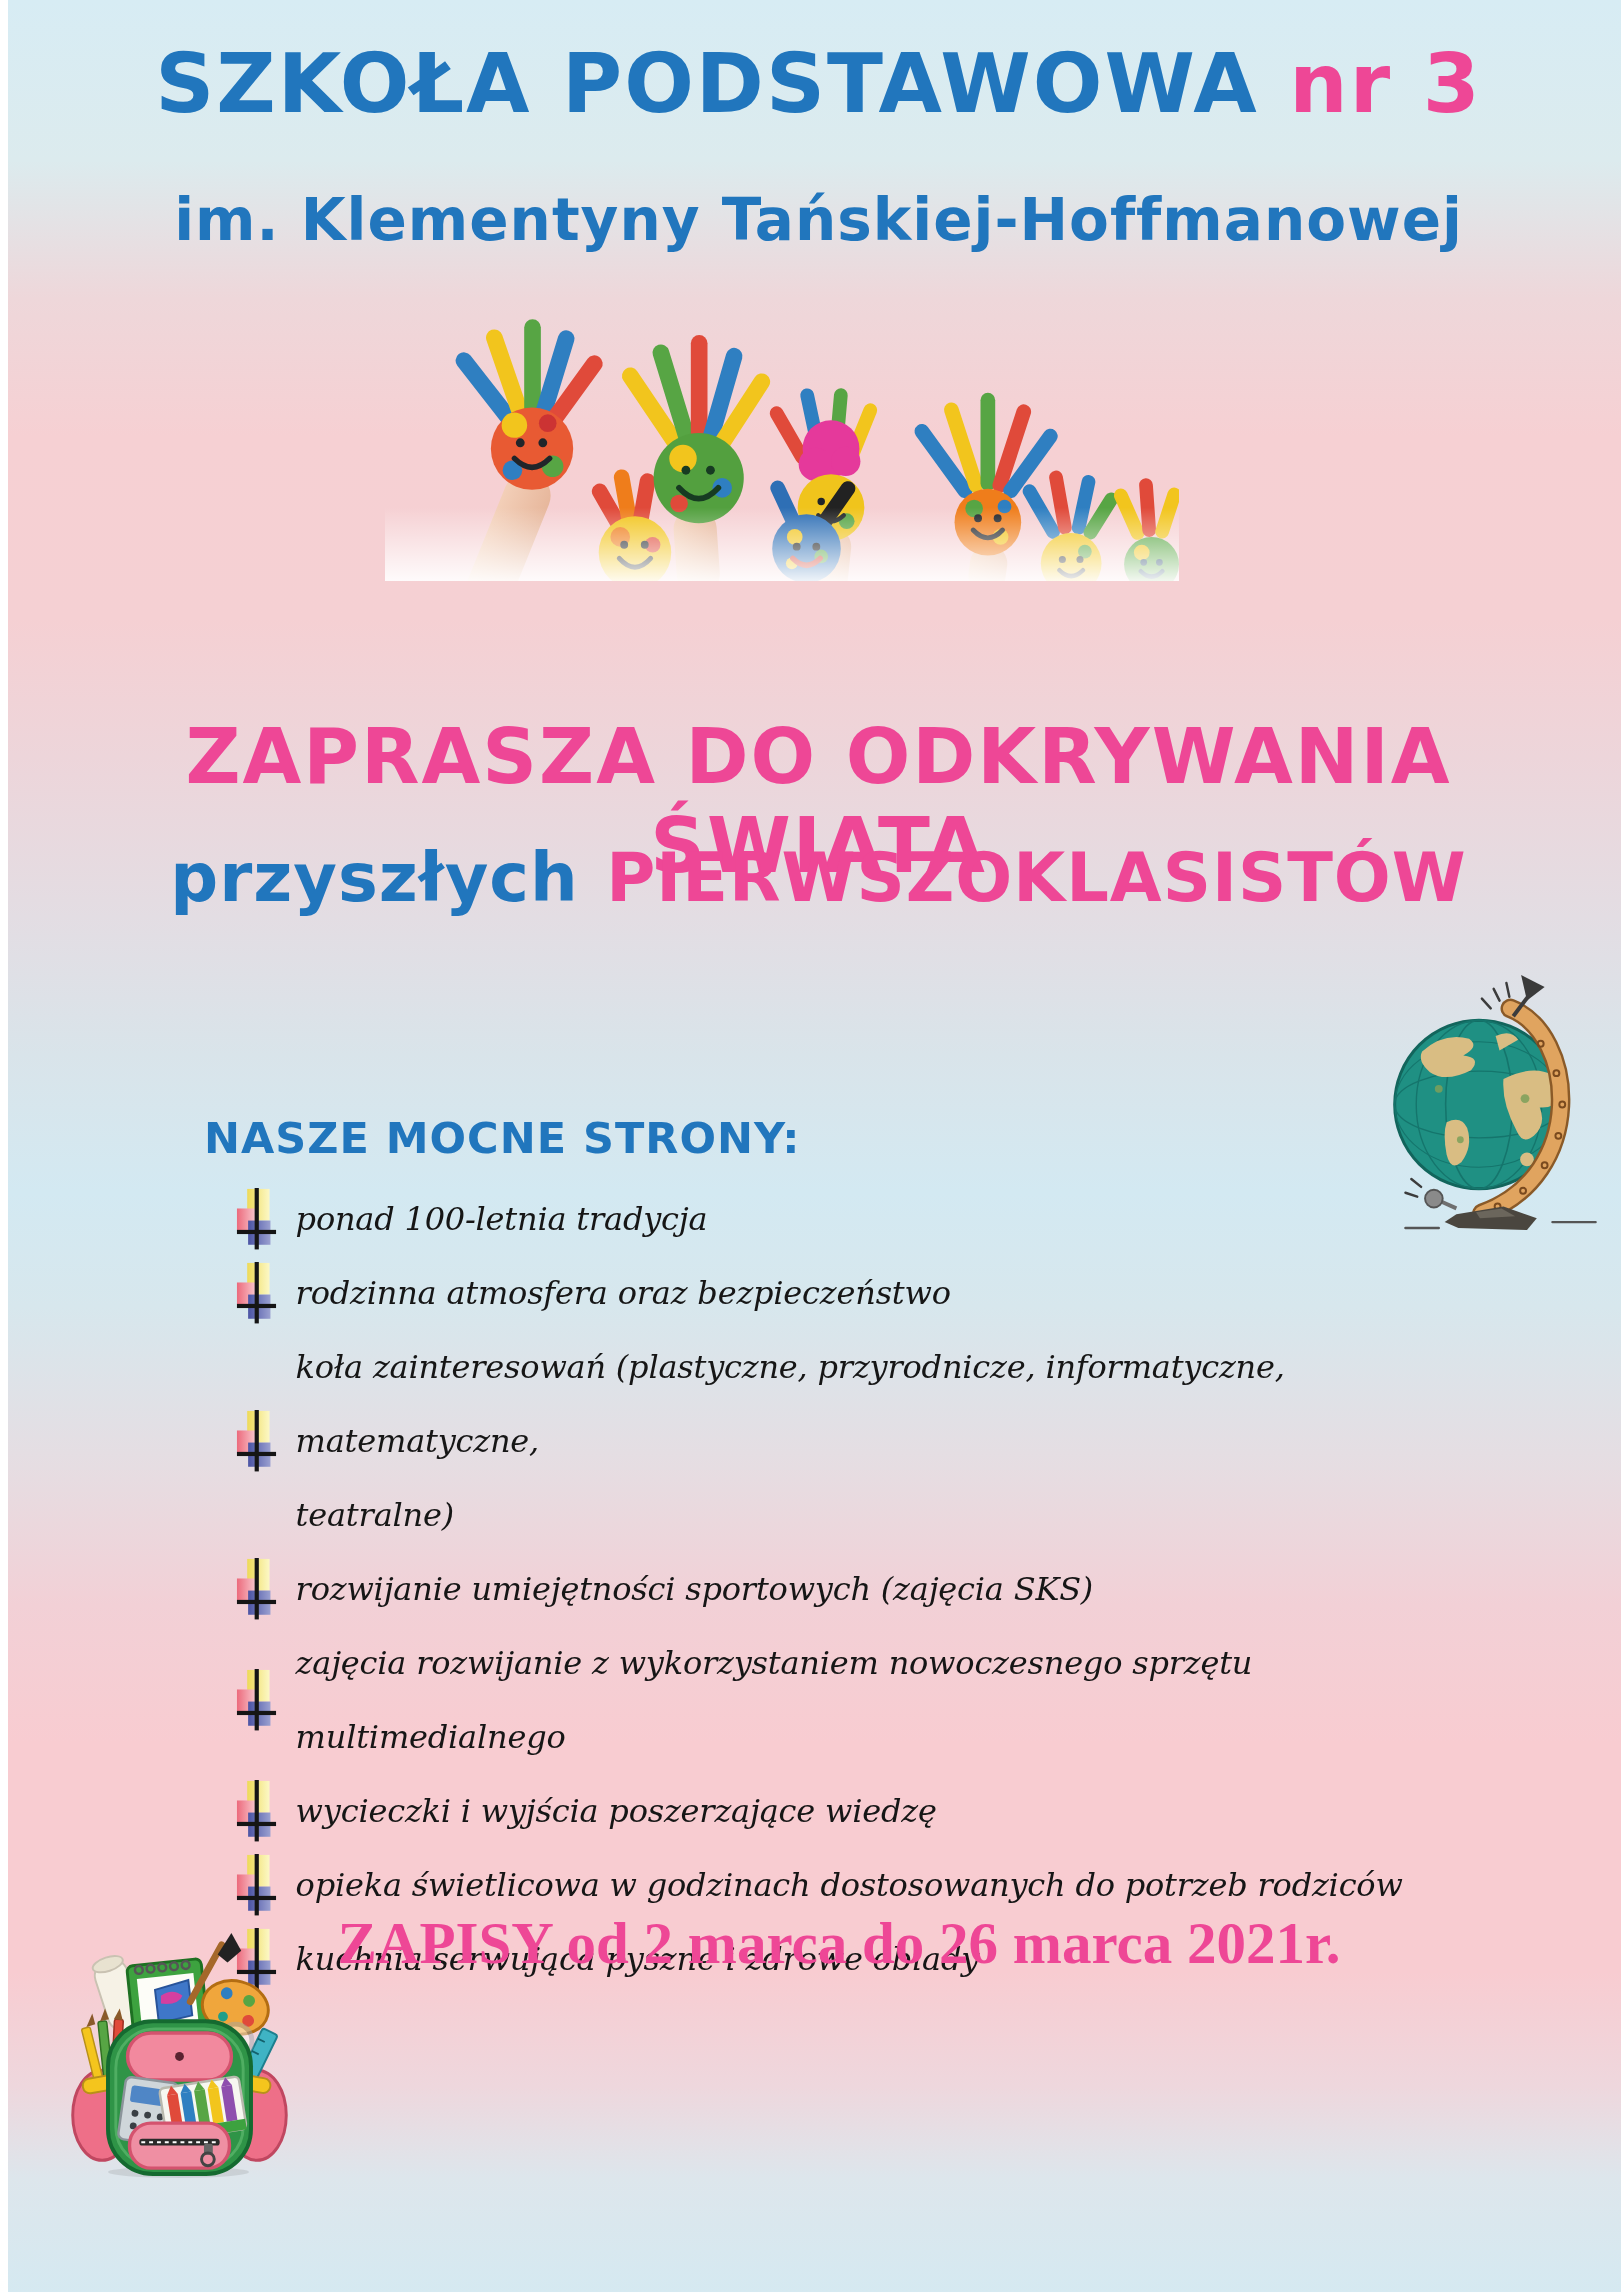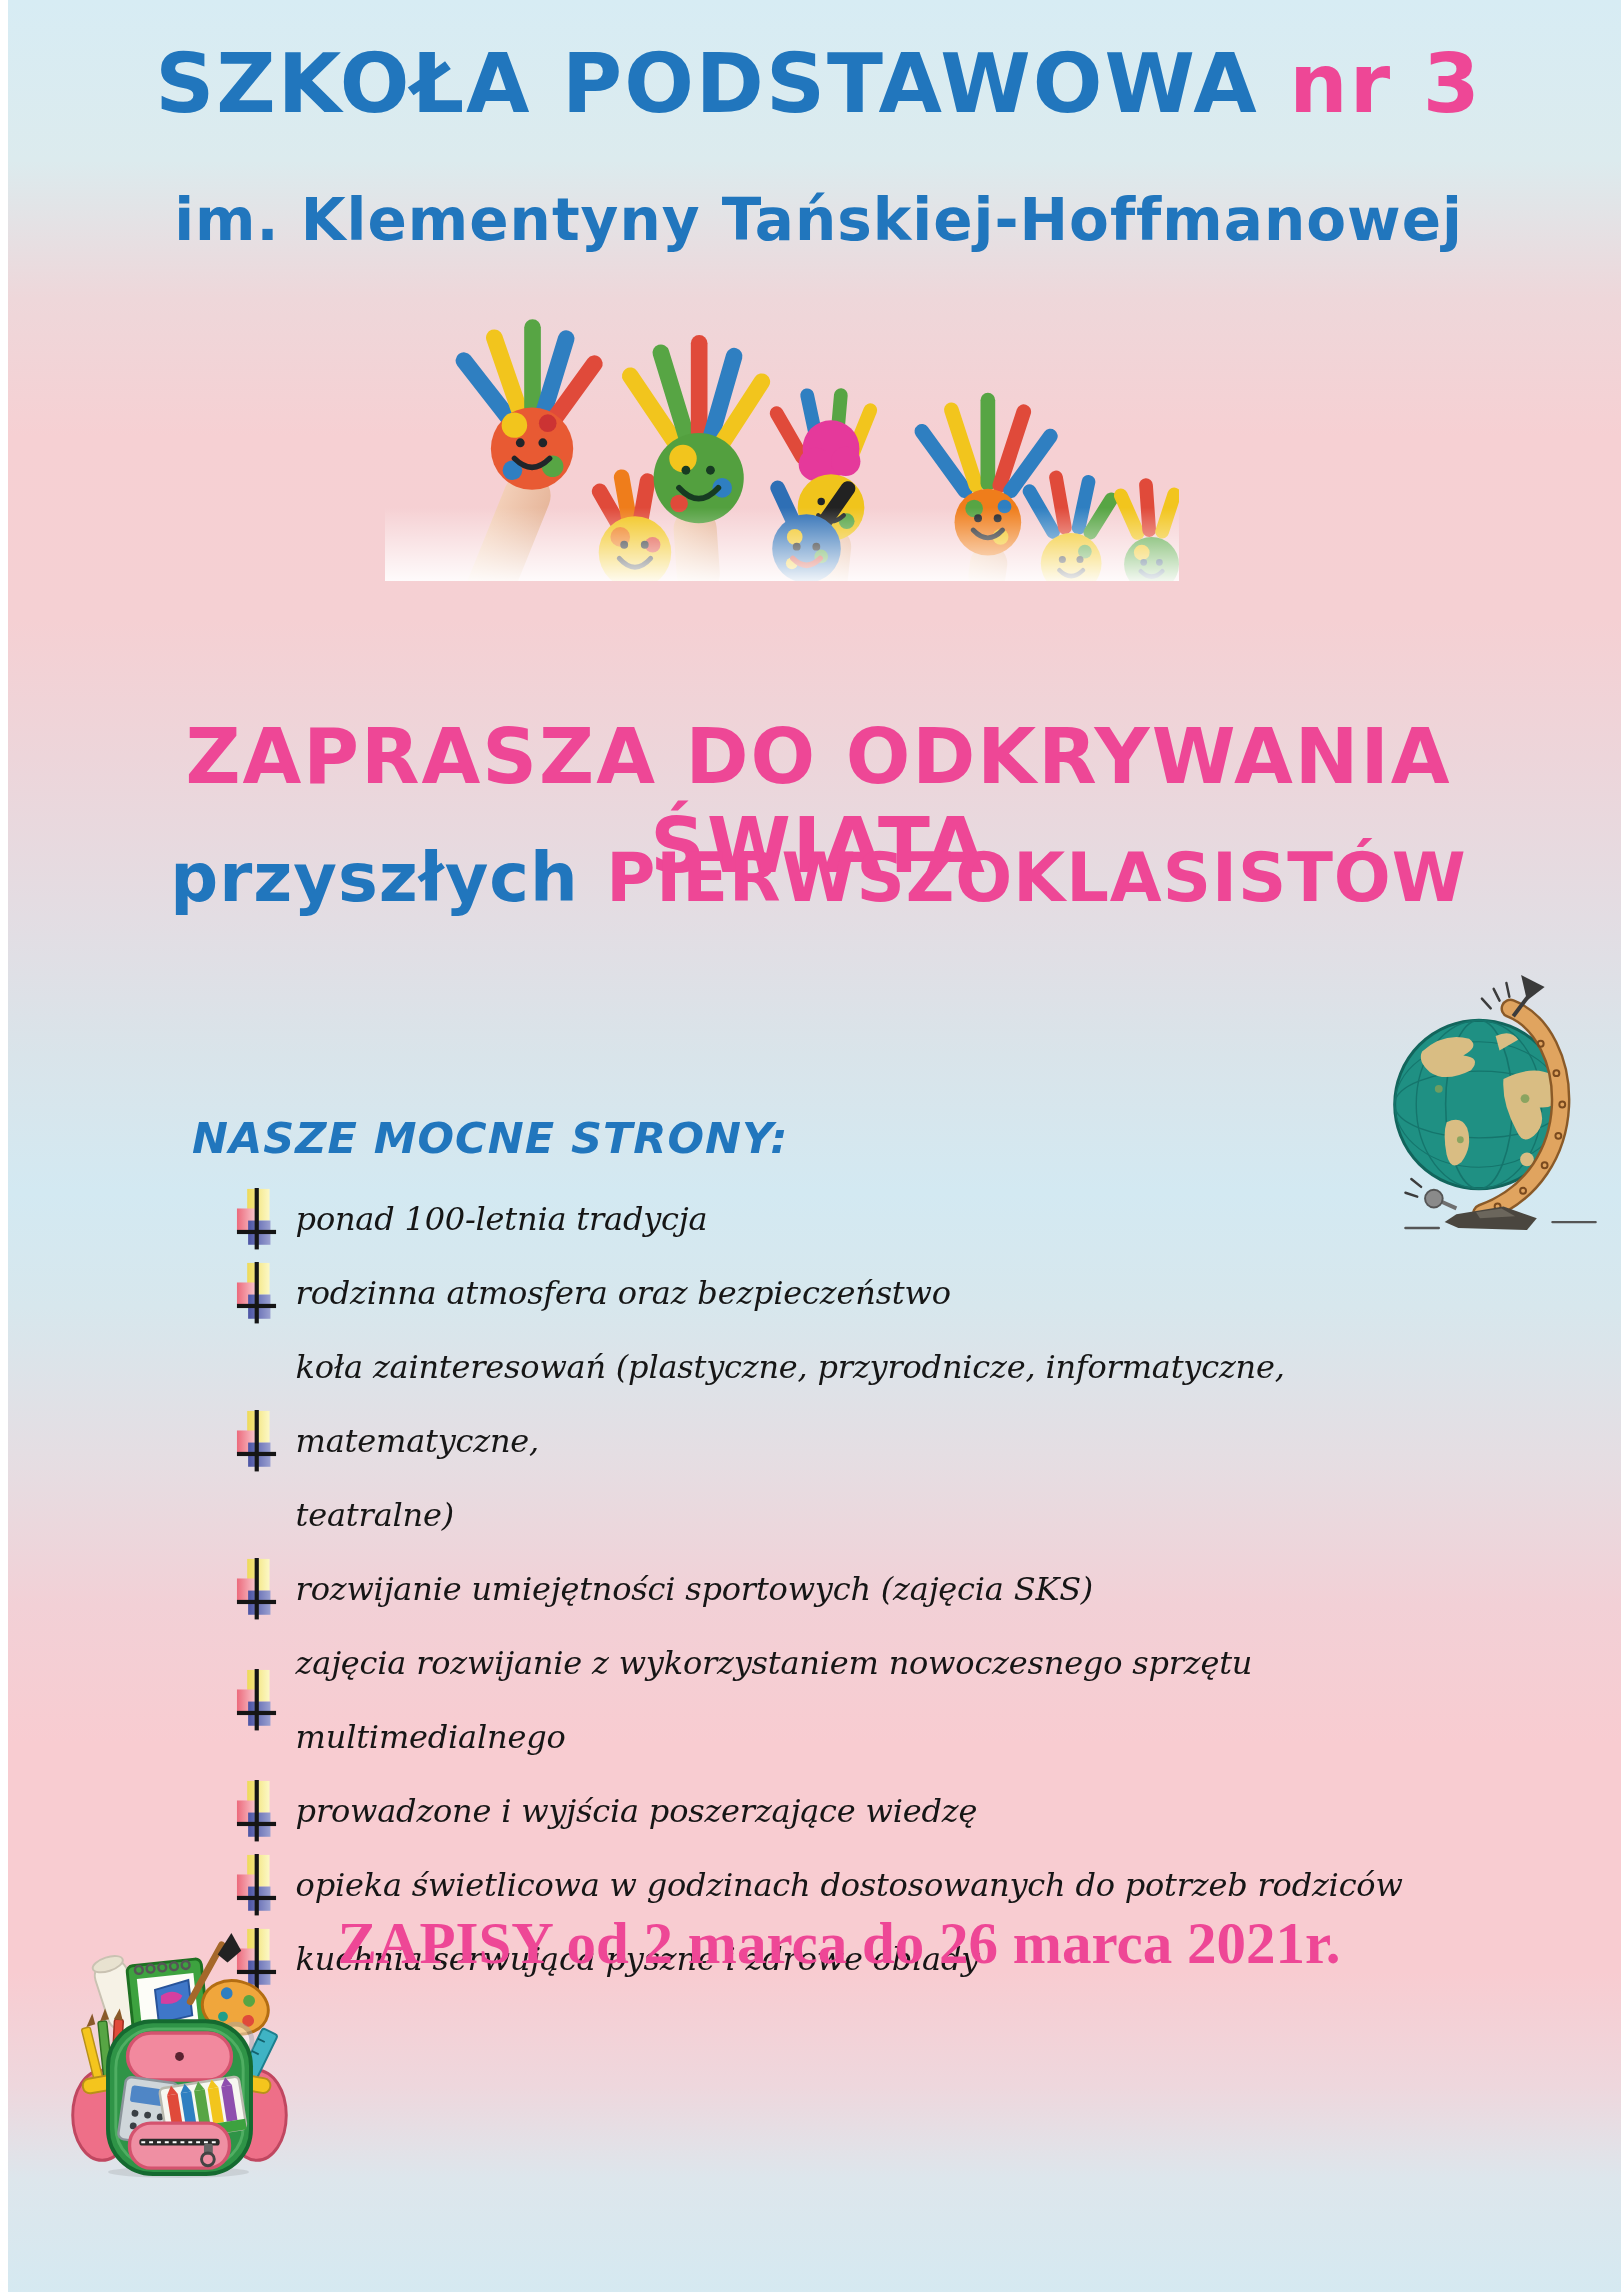--- a/index.html
+++ b/index.html
@@ -15,21 +15,21 @@
   }
   .abs{position:absolute;}
   .ctr{left:0;width:100%;text-align:center;}
   .title{top:43px;font-weight:800;font-size:82px;line-height:1;color:var(--c-blue,#2176bd);letter-spacing:2px;}
   .title .nr{color:var(--c-pink,#ee4796);}
   .subtitle{top:186px;font-weight:700;font-size:58px;color:var(--c-blue,#2176bd);letter-spacing:1px;}
   .headline1{top:712px;font-weight:800;font-size:76px;color:var(--c-pink,#ee4796);letter-spacing:2px;}
   .headline2{top:839px;font-weight:800;font-size:67px;letter-spacing:1px;}
   .headline2 .w1{color:var(--c-blue,#2176bd);margin-right:27.4px;}
   .headline2 .w2{color:var(--c-pink,#ee4796);}
-  .strengths-heading{left:184px;top:1113px;font-weight:800;font-size:43px;color:var(--c-blue,#2176bd);letter-spacing:1px;font-style:italic;}
+  .strengths-heading{left:196px;top:1113px;font-weight:800;font-size:43px;color:var(--c-blue,#2176bd);letter-spacing:1px;}
   .strengths-list{left:227px;top:1182px;width:1282px;list-style:none;margin:0;padding:0;}
   .strengths-list li{display:flex;align-items:center;}
   .strengths-list li .txt{
     font-family:"DejaVu Serif",serif;font-style:italic;font-size:32px;line-height:74px;
     color:#161616;letter-spacing:-0.2px;white-space:pre-line;
   }
   .bullet-ic{width:43px;height:67px;margin:4.9px 17.6px 0 0;flex:none;}
   .enrollment{top:1909px;padding-left:41px;box-sizing:border-box;
     font-family:"Liberation Serif","DejaVu Serif",serif;font-weight:700;font-size:59px;color:var(--c-pink,#ee4796);}
   .hands{left:377px;top:282px;width:794px;height:299px;}
@@ -307,21 +307,21 @@
       <span class="txt">zajęcia rozwijanie z wykorzystaniem nowoczesnego sprzętu multimedialnego</span>
     </li>
     <li>
       <svg class="bullet-ic" viewBox="0 0 44 72">
           <rect x="12" y="1" width="24" height="34" fill="url(#bgy)"></rect>
           <rect x="1" y="22" width="20" height="24" fill="url(#bgp)"></rect>
           <rect x="13" y="35" width="24" height="26" fill="url(#bgb)"></rect>
           <rect x="20" y="0" width="4.5" height="66" fill="#151515"></rect>
           <rect x="1" y="45" width="42" height="4.5" fill="#151515"></rect>
         </svg>
-      <span class="txt">prowadzone i wyjścia poszerzające wiedzę</span>
+      <span class="txt">wycieczki i wyjścia poszerzające wiedzę</span>
     </li>
     <li>
       <svg class="bullet-ic" viewBox="0 0 44 72">
           <rect x="12" y="1" width="24" height="34" fill="url(#bgy)"></rect>
           <rect x="1" y="22" width="20" height="24" fill="url(#bgp)"></rect>
           <rect x="13" y="35" width="24" height="26" fill="url(#bgb)"></rect>
           <rect x="20" y="0" width="4.5" height="66" fill="#151515"></rect>
           <rect x="1" y="45" width="42" height="4.5" fill="#151515"></rect>
         </svg>
       <span class="txt">opieka świetlicowa w godzinach dostosowanych do potrzeb rodziców</span>

